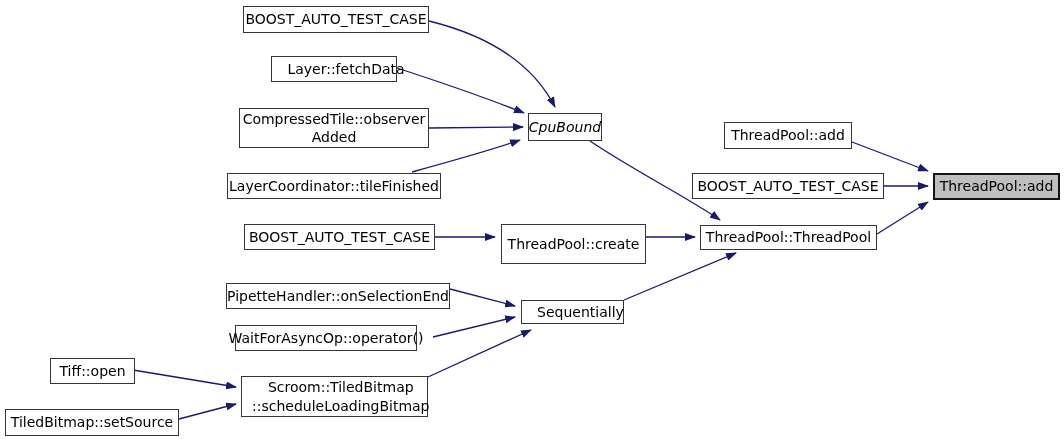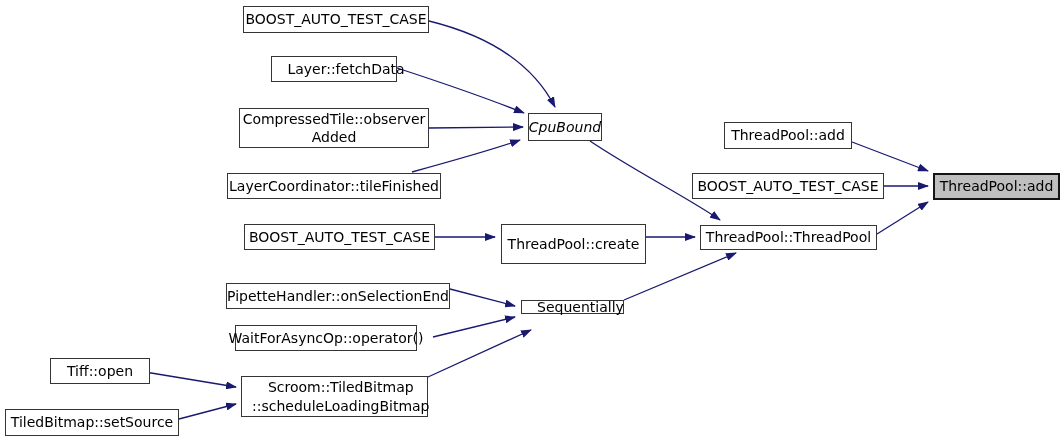--- a/index.html
+++ b/index.html
@@ -79,25 +79,25 @@
   </svg>
   <div id="nodes-layer">
       <div class="node" style="left: 243px; top: 6px; width: 186px; height: 27px;">BOOST_AUTO_TEST_CASE</div>
       <div class="node" style="left: 271px; top: 56px; width: 126px; height: 26px; padding-left: 24px;">Layer::fetchData</div>
       <div class="node" style="left: 239px; top: 108px; width: 190px; height: 40px;">CompressedTile::observer
 Added</div>
       <div class="node" style="left: 227px; top: 173px; width: 214px; height: 26px;">LayerCoordinator::tileFinished</div>
       <div class="node" style="left: 244px; top: 224px; width: 191px; height: 26px;">BOOST_AUTO_TEST_CASE</div>
       <div class="node" style="left: 226px; top: 275px; width: 224px; height: 26px; margin-top: 8px;">PipetteHandler::onSelectionEnd</div>
       <div class="node" style="left: 235px; top: 325px; width: 182px; height: 26px;">WaitForAsyncOp::operator()</div>
-      <div class="node" style="left: 50px; top: 358px; width: 100px; height: 26px;">Tiff::open</div>
+      <div class="node" style="left: 50px; top: 358px; width: 85px; height: 26px;">Tiff::open</div>
       <div class="node" style="left: 5px; top: 409px; width: 174px; height: 27px;">TiledBitmap::setSource</div>
       <div class="node align-left" style="left: 241px; top: 376px; width: 187px; height: 41px;">Scroom::TiledBitmap
 ::scheduleLoadingBitmap</div>
       <div class="node" style="left: 528px; top: 113px; width: 74px; height: 28px; font-style: italic;">CpuBound</div>
       <div class="node" style="left: 501px; top: 224px; width: 145px; height: 40px;">ThreadPool::create</div>
-      <div class="node" style="left: 521px; top: 300px; width: 103px; height: 14px; padding-left: 16px;">Sequentially</div>
+      <div class="node" style="left: 521px; top: 300px; width: 103px; height: 24px; padding-left: 16px;">Sequentially</div>
       <div class="node" style="left: 724px; top: 122px; width: 128px; height: 27px;">ThreadPool::add</div>
       <div class="node" style="left: 692px; top: 173px; width: 192px; height: 26px;">BOOST_AUTO_TEST_CASE</div>
       <div class="node" style="left: 700px; top: 225px; width: 177px; height: 25px;">ThreadPool::ThreadPool</div>
       <div class="node highlighted" style="left: 933px; top: 173px; width: 127px; height: 27px;">ThreadPool::add</div>
     </div>
 </div>
 
 </body></html>

